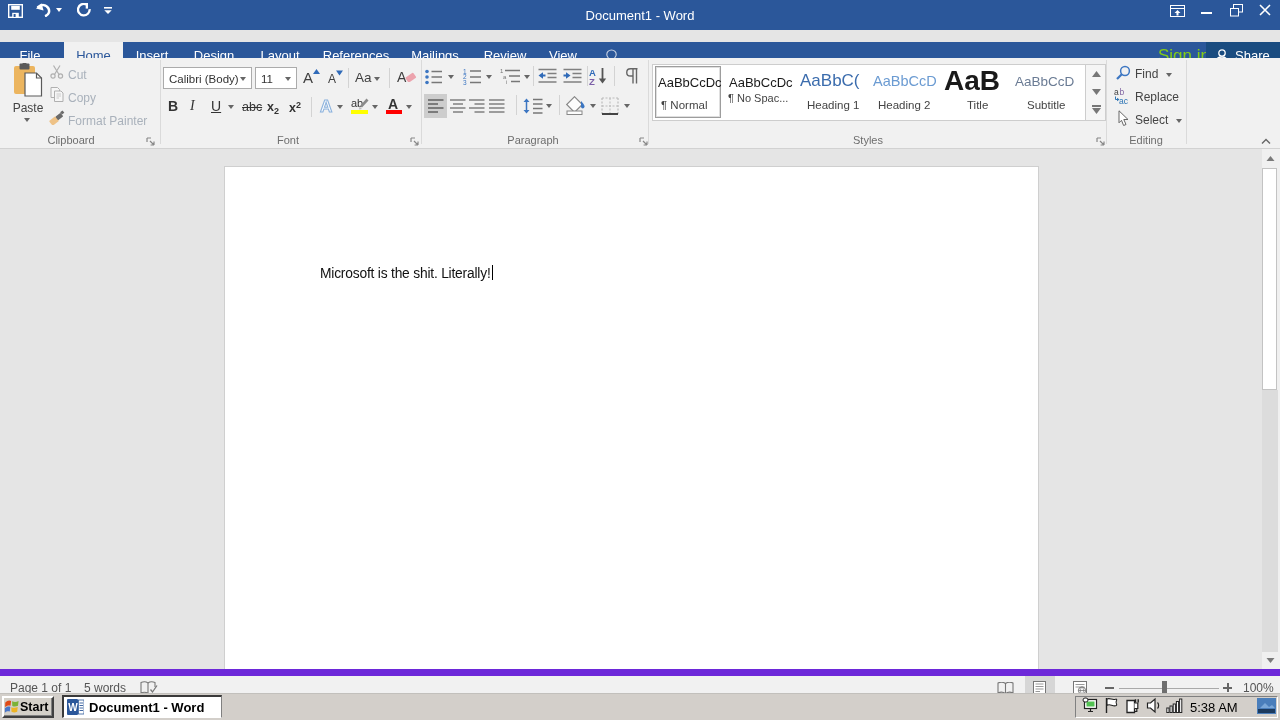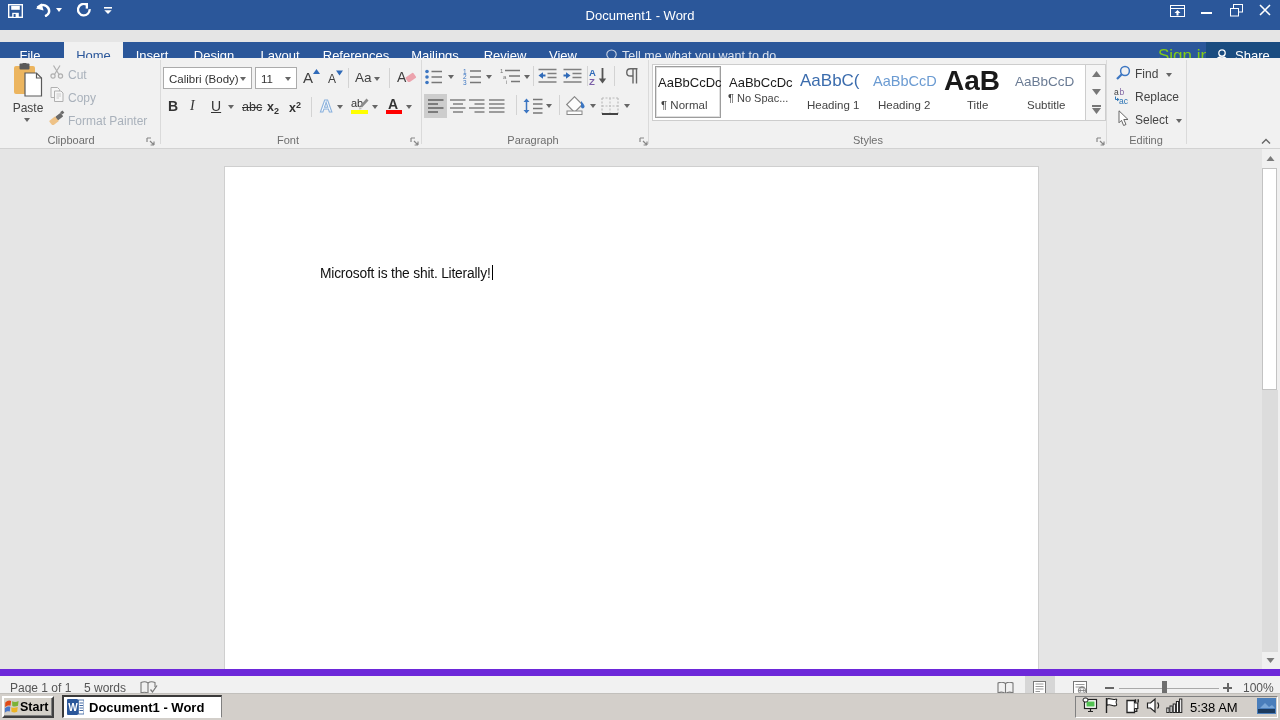--- a/index.html
+++ b/index.html
@@ -91,21 +91,20 @@
   <div class="tab" style="left:188px; width:52px;">Design</div>
   <div class="tab" style="left:254px; width:52px;">Layout</div>
   <div class="tab" style="left:319px; width:74px;">References</div>
   <div class="tab" style="left:406px; width:58px;">Mailings</div>
   <div class="tab" style="left:478px; width:54px;">Review</div>
   <div class="tab" style="left:544px; width:38px;">View</div>
   <svg class="abs" style="left:605px;top:7px;" width="13" height="16" viewBox="0 0 13 16">
     <path d="M6.5 1 C3.5 1 1.8 3.2 1.8 5.5 C1.8 7.3 3 8.2 3.6 9.5 C4 10.3 4.1 11 4.1 11 L8.9 11 C8.9 11 9 10.3 9.4 9.5 C10 8.2 11.2 7.3 11.2 5.5 C11.2 3.2 9.5 1 6.5 1 Z" fill="none" stroke="#c9d3e4" stroke-width="1.1"></path>
     <path d="M4.6 12.5 H8.4 M5 14 H8 M5.8 15.5 H7.2" stroke="#c9d3e4" stroke-width="1"></path>
   </svg>
-  <div id="tellme" style="left:622px;">Tell me what you want to do...</div>
   <div id="signin" style="left:1158px;">Sign in</div>
   <div id="sharebox">
     <svg class="abs" style="left:8px;top:6px;" width="17" height="17" viewBox="0 0 17 17">
       <circle cx="8" cy="5" r="3.2" fill="none" stroke="#fff" stroke-width="1.3"></circle>
       <path d="M2 14 C2 10.5 5 9 8 9 C9.5 9 11 9.4 12 10.2" fill="none" stroke="#fff" stroke-width="1.3"></path>
       <path d="M12.5 10.5 V16 M9.8 13.2 H15.2" stroke="#fff" stroke-width="1.3"></path>
     </svg>
     <span style="margin-left:29px;">Share</span>
   </div>
 </div>

